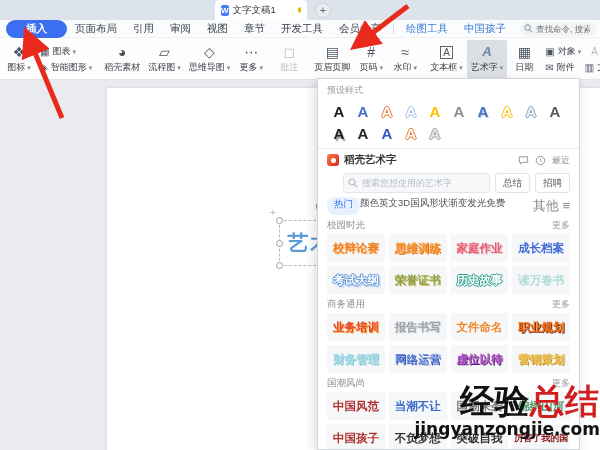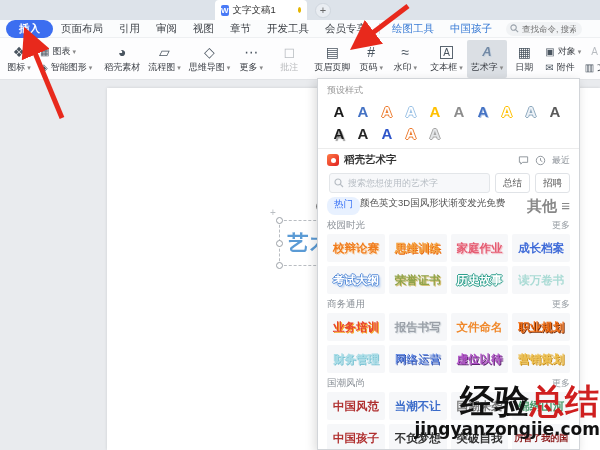--- a/index.html
+++ b/index.html
@@ -10,21 +10,21 @@
   .titlebar { position:absolute; left:0; top:0; width:600px; height:20px; background:#dde3ea; display:flex; align-items:flex-end; }
   .doc-tab { margin-left:215px; height:20px; width:92px; background:#fff; border-radius:4px 4px 0 0; display:flex; align-items:center; gap:4px; padding:0 6px; }
   .doc-tab .wicon { width:11px; height:11px; background:#4a7bf7; color:#fff; font-size:8px; font-weight:bold; display:flex; align-items:center; justify-content:center; border-radius:2px; }
   .doc-tab .tab-title { font-size:9.5px; color:#333; white-space:nowrap; }
   .unsaved { width:6px; height:6px; border-radius:50%; background:#e5b500; margin-left:18px; }
   .newtab { width:16px; height:15px; margin:0 0 2px 8px; background:#e9edf2; border:1px solid #cfd6de; border-radius:8px; color:#666; font-size:11px; line-height:12px; text-align:center; }
 
   
   .menubar { position:absolute; left:0; top:20px; width:600px; height:18px; background:#fbfcfd; display:flex; align-items:center; border-bottom:1px solid #eef0f2; }
   .menu-item { font-size:10.5px; color:#3b3f45; padding:1px 8px; white-space:nowrap; }
-  .menu-item.active { background:#3c6ef0; color:#fff; border-radius:9px; padding:2px 13px; margin-left:6px; font-weight:bold; }
+  .menu-item.active { background:#3c6ef0; color:#fff; border-radius:9px; padding:2px 20px; margin-left:6px; font-weight:bold; }
   .menu-divider { width:1px; height:11px; background:#d9dde2; margin:0 4px; }
   .menu-item.tool { color:#3a7bd5; }
   .cmd-search { width:76px; height:14px; border:none; border-radius:7px; background:#f1f3f5; color:#9aa2ab; font-size:8.5px; padding:0 6px 0 16px; outline:none; }
   .cmd-search-wrap { position:relative; margin-left:6px; }
   .cmd-search-wrap svg { position:absolute; left:4px; top:2px; }
 
   
   .ribbon { position:absolute; left:0; top:38px; width:600px; height:42px; background:#fdfdfe; border-bottom:1px solid #e2e4e7; display:flex; align-items:stretch; padding:2px 2px 1px 2px; }
   .rgroup { display:flex; align-items:stretch; }
   .rsep { width:1px; background:#e6e8ea; margin:4px 2px; }
@@ -56,30 +56,30 @@
   .preset-label { font-size:9px; color:#999; margin-bottom:3px; }
   .preset-grid { display:flex; flex-wrap:wrap; }
   .preset-cell { width:24px; height:22px; display:flex; align-items:center; justify-content:center; border-radius:2px; }
   .preset-cell span { font-size:15px; }
   .panel-div { height:1px; background:#ececec; margin:4px -9px 0 -9px; }
   .daoke-row { height:22px; display:flex; align-items:center; gap:5px; }
   .daoke-ic { width:12px; height:12px; border-radius:3px; background:linear-gradient(135deg,#ff7a45,#e02020); display:inline-block; position:relative; }
   .daoke-ic::after { content:""; position:absolute; left:3.5px; top:3.5px; width:5px; height:5px; border-radius:50%; background:#fff; }
   .daoke-title { font-size:10.5px; color:#333; font-weight:bold; flex:1; }
   .daoke-right { display:flex; align-items:center; gap:6px; color:#8a9097; font-size:9px; }
-  .search-row { display:flex; align-items:center; gap:5px; margin:2px 0 4px 2px; }
+  .search-row { display:flex; align-items:center; gap:5px; margin:2px 0 4px 16px; }
   .panel-search { flex:1; height:20px; border:1px solid #e3e6e9; background:#f7f8fa; border-radius:3px; font-size:9px; color:#555; padding:0 4px 0 18px; outline:none; }
   .panel-search::placeholder { color:#b7bdc4; }
   .psearch-wrap { position:relative; flex:1; display:flex; }
   .psearch-wrap svg { position:absolute; left:5px; top:5px; }
   .tagbtn { height:20px; padding:0 7px; border:1px solid #e0e3e7; background:#fff; border-radius:3px; font-size:9.5px; color:#555; line-height:18px; }
   .filter-row { display:flex; height:18px; margin-bottom:2px; }
   .filter { font-size:9.5px; color:#555; }
   .filter.active { background:#e8f1ff; color:#3670f6; border-radius:8px; padding:1px 7px; }
-  .filter-other { margin-left:auto; color:#888; font-size:15px;font-weight:bold; }
+  .filter-other { margin-left:auto; color:#888; font-size:13px; }
   .sec-head { display:flex; align-items:center; height:14px; margin-top:3px; }
   .sec-title { font-size:9.5px; color:#8a9097; flex:1; }
   .sec-more { font-size:9px; color:#9aa0a6; }
   .tile-grid { display:grid; grid-template-columns:repeat(4,1fr); gap:4px; margin-top:2px; }
   .tile { height:28px; background:#f6f7f9; border-radius:2px; display:flex; align-items:center; justify-content:center; overflow:hidden; }
   .tile span { font-size:11.5px; white-space:nowrap; }
 
   
   .watermark { position:absolute; right:0px; top:385px; z-index:60; text-align:right; line-height:1; pointer-events:none; }
   .wm1 { font-size:34px; font-weight:bold; font-family:"Liberation Serif",serif; letter-spacing:1px; }

